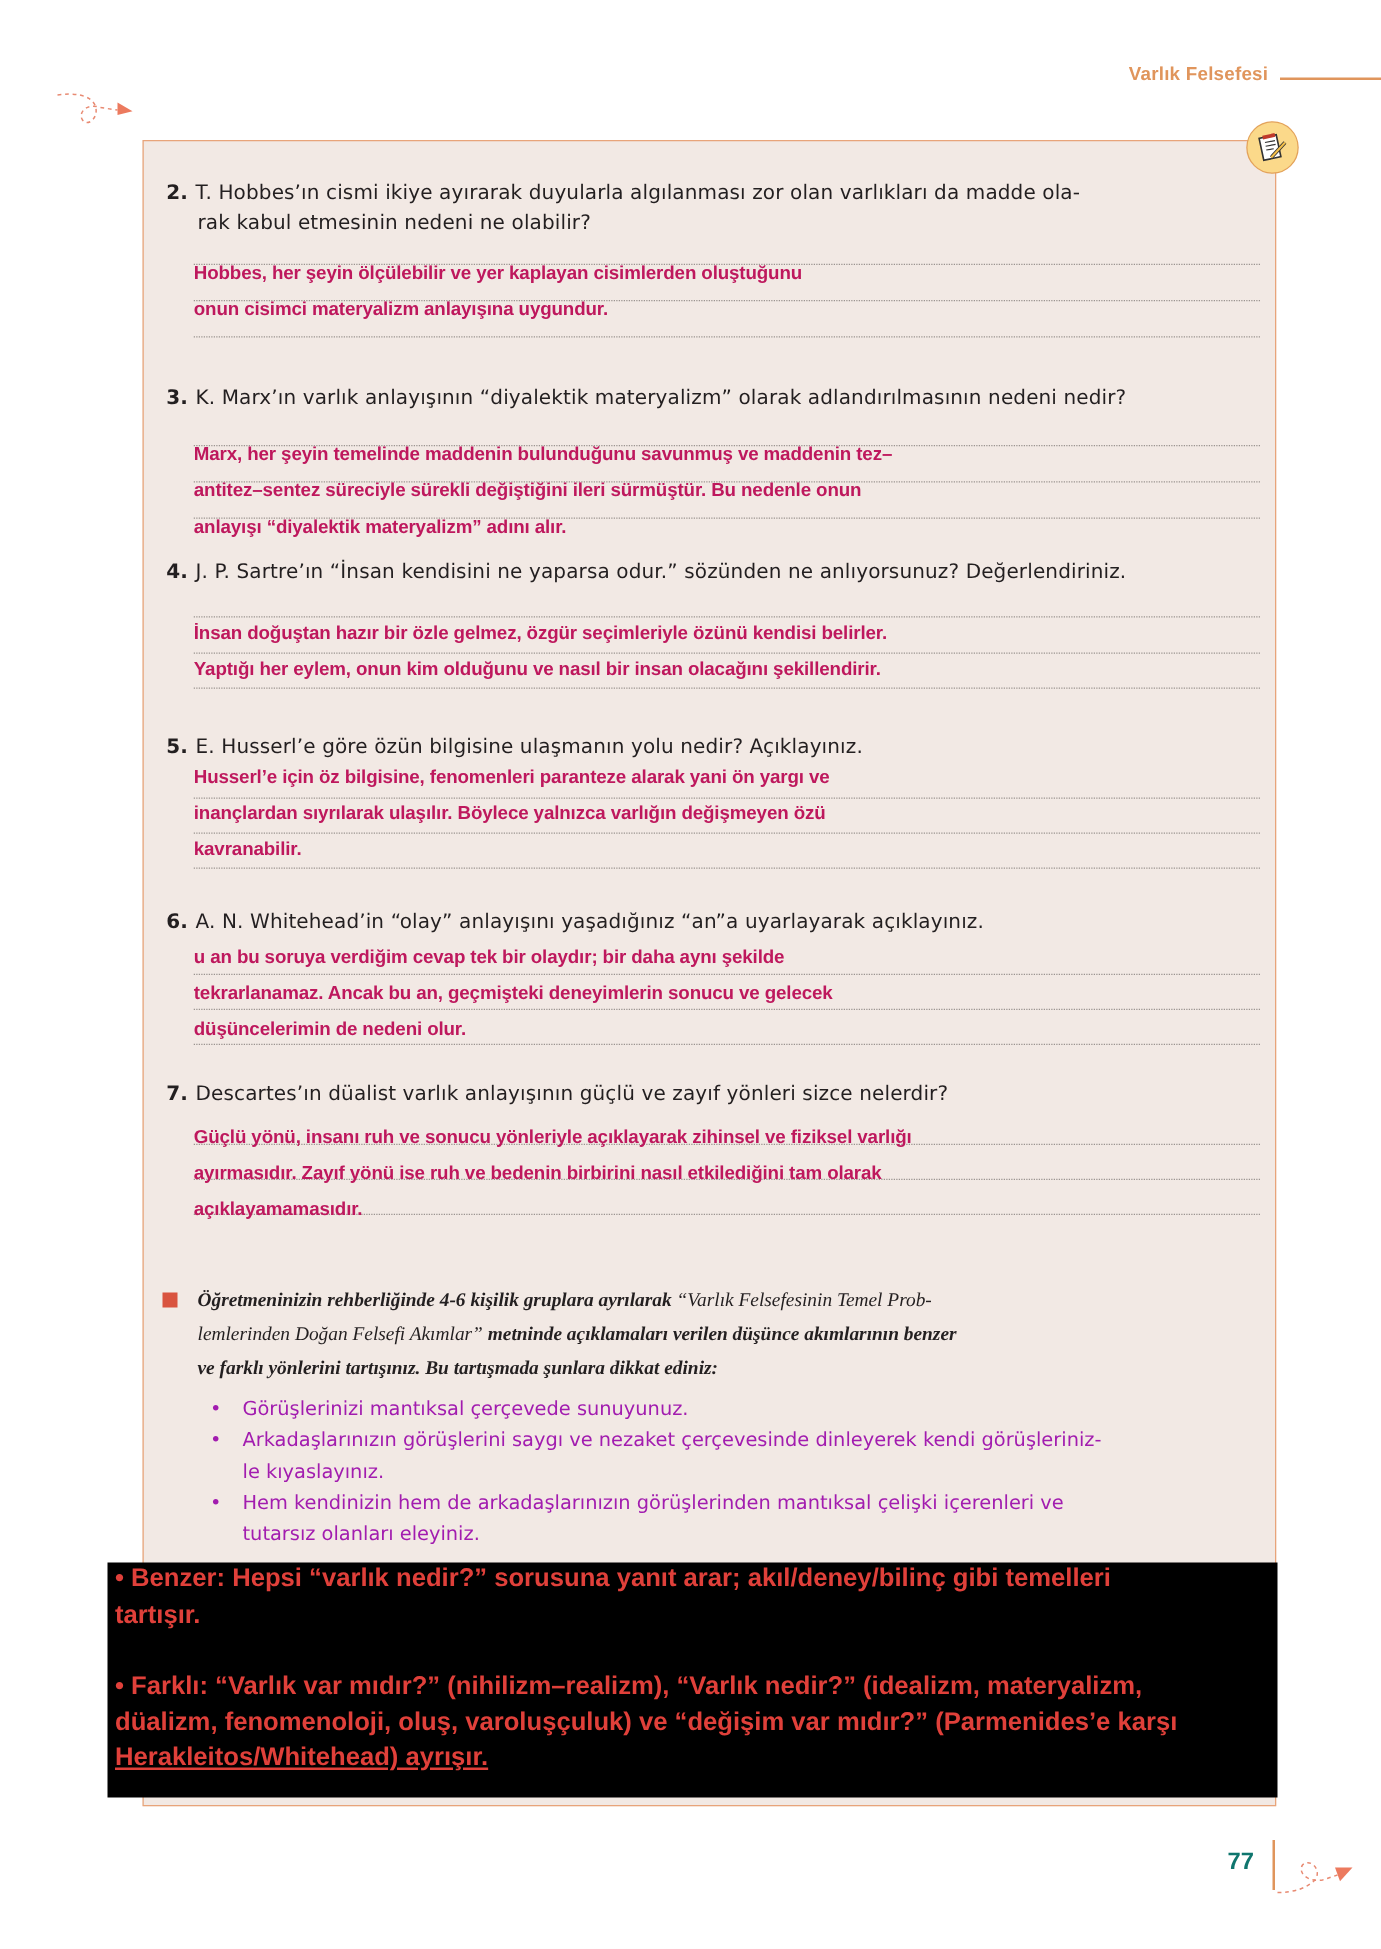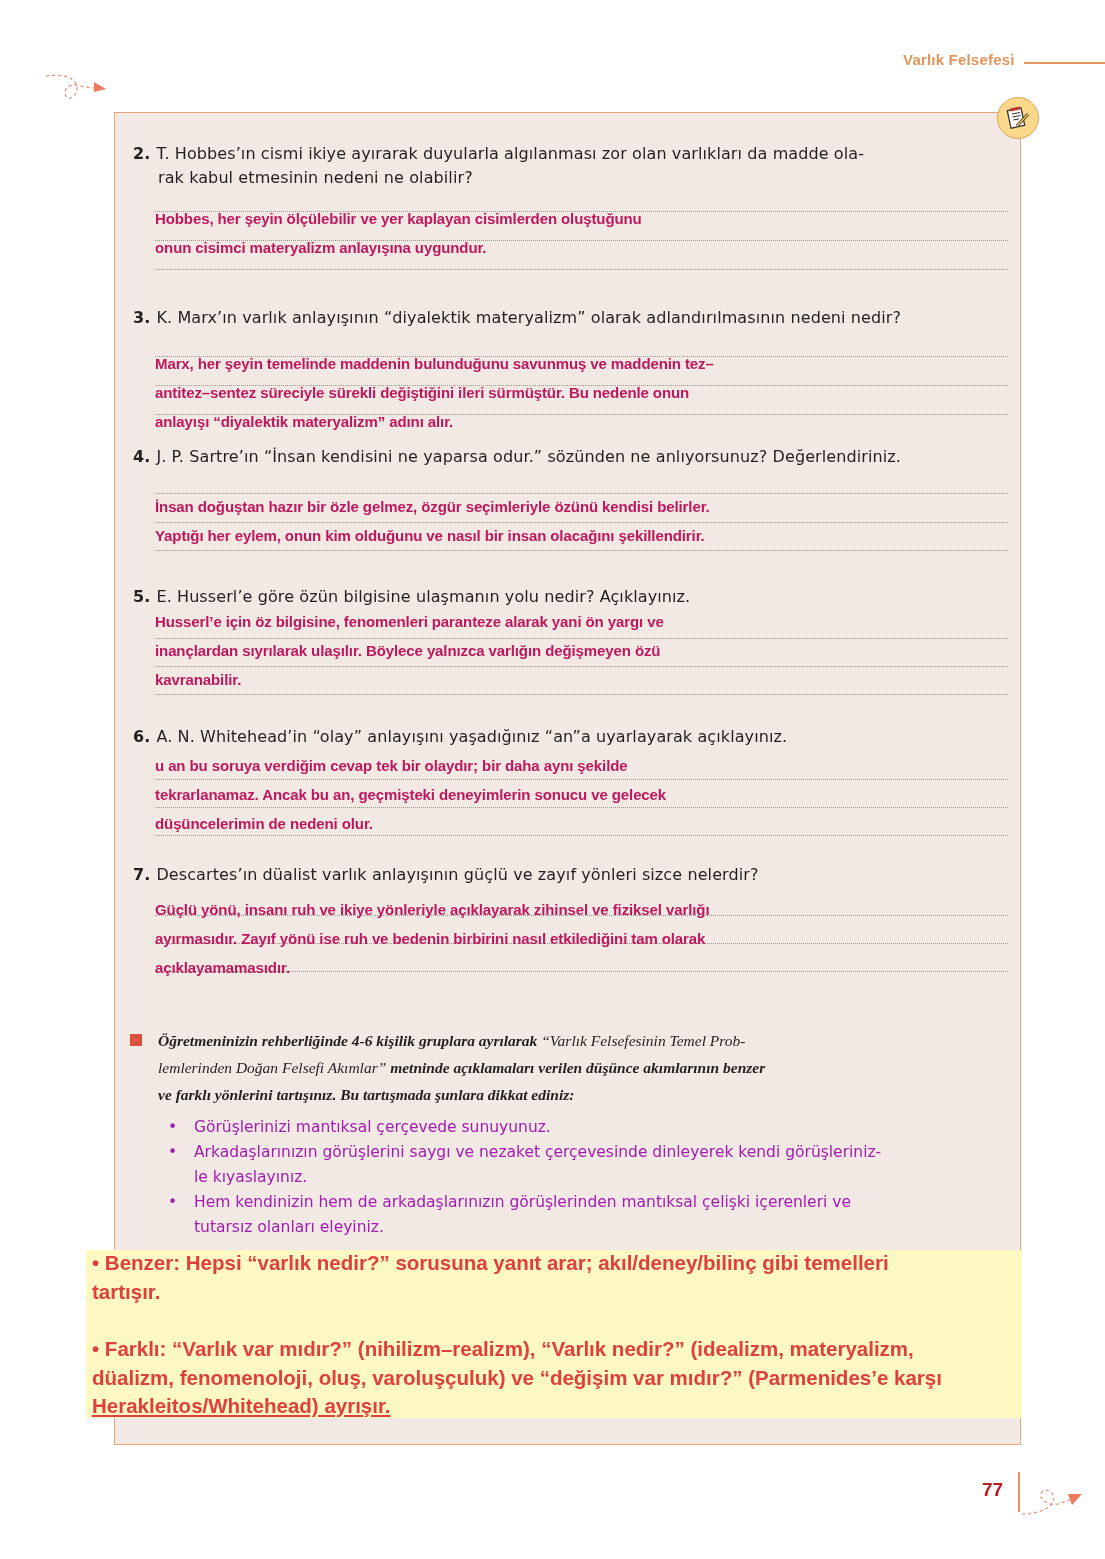--- a/index.html
+++ b/index.html
@@ -24,24 +24,24 @@
   .dotline { position: absolute; left: 155px; width: 853px; height: 0; border-top: 1px dotted #9a948f; }
 
   .task { position: absolute; left: 130px; top: 1027px; width: 880px; }
   .task .sq { position: absolute; left: 0; top: 7px; width: 12px; height: 12px; background: #d9533f; }
   .task-text { position: absolute; left: 28px; top: 0; width: 852px; font-family: Liberation Serif, serif; font-size: 15.5px; line-height: 27px; font-style: italic; color: #231f20; }
   .task-text .b { font-weight: bold; }
   .bullets { position: absolute; left: 30px; top: 88px; width: 850px; font-family: "DejaVu Sans", sans-serif; font-size: 15.5px; line-height: 25px; color: #a21caf; }
   .bullets li { list-style: none; position: relative; padding-left: 34px; }
   .bullets li::before { content: "•"; position: absolute; left: 8px; top: 0; }
 
-  .overlay { position: absolute; left: 86px; top: 1250px; width: 936px; height: 168px; background: #fef9c3; }
+  .overlay { position: absolute; left: 86px; top: 1250px; width: 936px; height: 188px; background: #000000; }
   .overlay .line { position: absolute; left: 6px; font-family: "Liberation Sans", sans-serif; font-weight: bold; font-size: 20.5px; line-height: 29px; color: #e0403a; white-space: nowrap; }
 
-  .page-number { position: absolute; left: 982px; top: 1479px; font-family: "Liberation Sans", sans-serif; font-weight: bold; font-size: 19px; color: #b91c1c; }
+  .page-number { position: absolute; left: 982px; top: 1479px; font-family: "Liberation Sans", sans-serif; font-weight: bold; font-size: 19px; color: #0f766e; }
   .page-rule { position: absolute; left: 1018px; top: 1472px; width: 1.5px; height: 40px; background: #e0955c; }
 </style>
 </head>
 <body>
 
 <div class="running-head">Varlık Felsefesi</div>
 <div class="running-rule"></div>
 
 <svg class="deco-arrow-top" viewBox="0 0 70 40">
   <path d="M6 8 C 20 6, 32 8, 36 16 C 40 26, 30 34, 26 28 C 22 22, 30 14, 40 18 L 54 20" fill="none" stroke="#e88a72" stroke-width="1.2" stroke-dasharray="3,3"></path>
@@ -121,21 +121,21 @@
   <div>düşüncelerimin de nedeni olur.</div>
 </div>
 
 <div class="q" style="left:133px; top:863px; width:880px;">
   <span class="num">7.</span><span>Descartes’ın düalist varlık anlayışının güçlü ve zayıf yönleri sizce nelerdir?</span>
 </div>
 <div class="dotline" style="top:915px;"></div>
 <div class="dotline" style="top:943px;"></div>
 <div class="dotline" style="top:971px;"></div>
 <div class="ans" style="left:155px; top:895px;">
-  <div>Güçlü yönü, insanı ruh ve ikiye yönleriyle açıklayarak zihinsel ve fiziksel varlığı</div>
+  <div>Güçlü yönü, insanı ruh ve sonucu yönleriyle açıklayarak zihinsel ve fiziksel varlığı</div>
   <div>ayırmasıdır. Zayıf yönü ise ruh ve bedenin birbirini nasıl etkilediğini tam olarak</div>
   <div>açıklayamamasıdır.</div>
 </div>
 
 <div class="task">
   <div class="sq"></div>
   <div class="task-text">
     <span class="b">Öğretmeninizin rehberliğinde 4-6 kişilik gruplara ayrılarak</span> <span>“Varlık Felsefesinin Temel Prob-</span><br>
     <span>lemlerinden Doğan Felsefi Akımlar”</span> <span class="b">metninde açıklamaları verilen düşünce akımlarının benzer</span><br>
     <span class="b">ve farklı yönlerini tartışınız. Bu tartışmada şunlara dikkat ediniz:</span>

